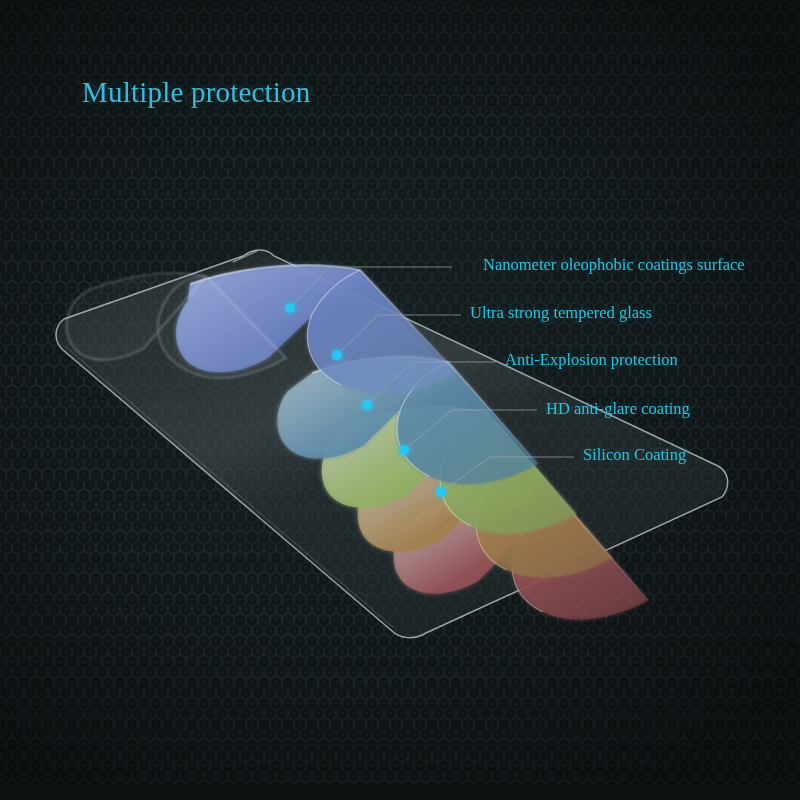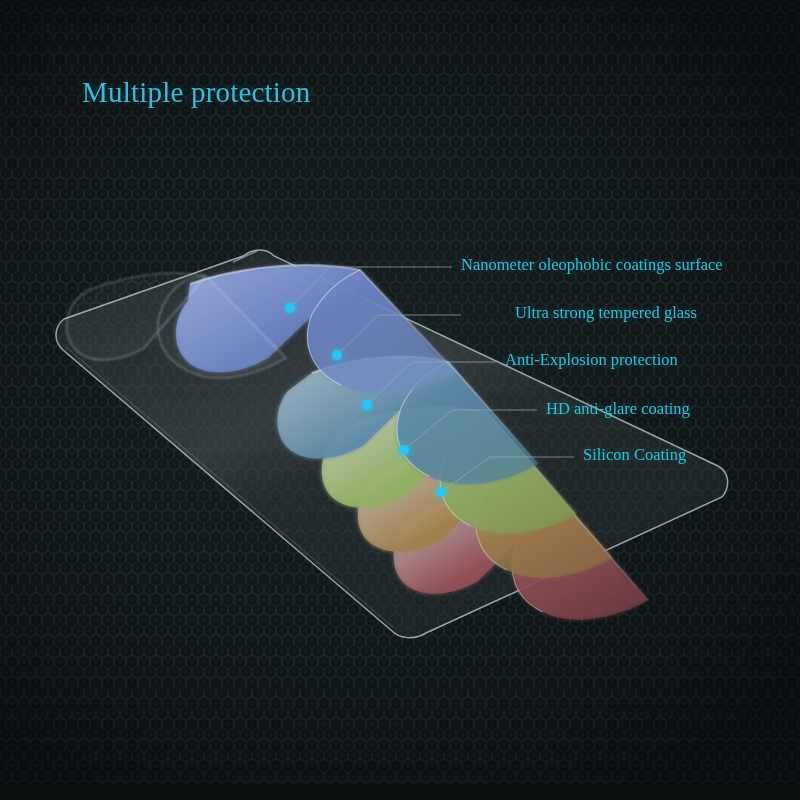--- a/index.html
+++ b/index.html
@@ -274,19 +274,19 @@
       <circle cx="290" cy="308" r="5" fill="#29c5f0"></circle>
       <circle cx="337" cy="355" r="5" fill="#29c5f0"></circle>
       <circle cx="367" cy="405" r="5" fill="#29c5f0"></circle>
       <circle cx="404" cy="450" r="5" fill="#29c5f0"></circle>
       <circle cx="441" cy="492" r="5" fill="#29c5f0"></circle>
     </g>
   </svg>
 
   <div id="title">Multiple protection</div>
 
-  <div class="label" style="left:461px; top:255px;">Nanometer oleophobic coatings surface</div>
-  <div class="label" style="left:470px; top:303px;margin-left:45px;">Ultra strong tempered glass</div>
+  <div class="label" style="left:483px; top:255px;">Nanometer oleophobic coatings surface</div>
+  <div class="label" style="left:470px; top:303px;">Ultra strong tempered glass</div>
   <div class="label" style="left:546px; top:399px;">HD anti-glare coating</div>
   <div class="label" style="left:505px; top:350px;">Anti-Explosion protection</div>
   <div class="label" style="left:583px; top:445px;text-align:right;">Silicon Coating</div>
 
 </div>
 
 </body></html>

